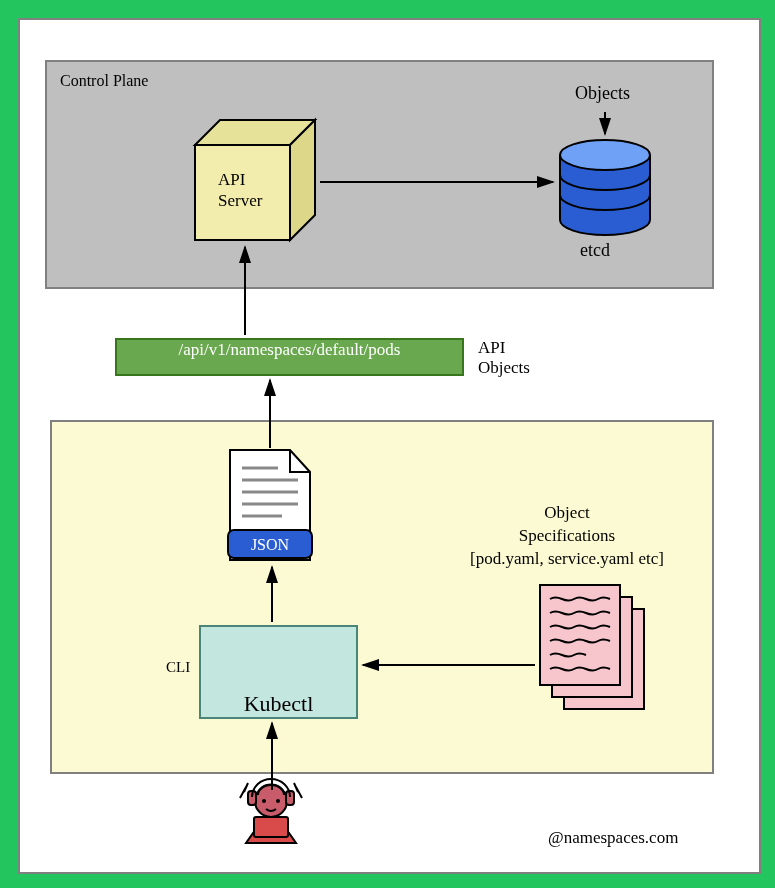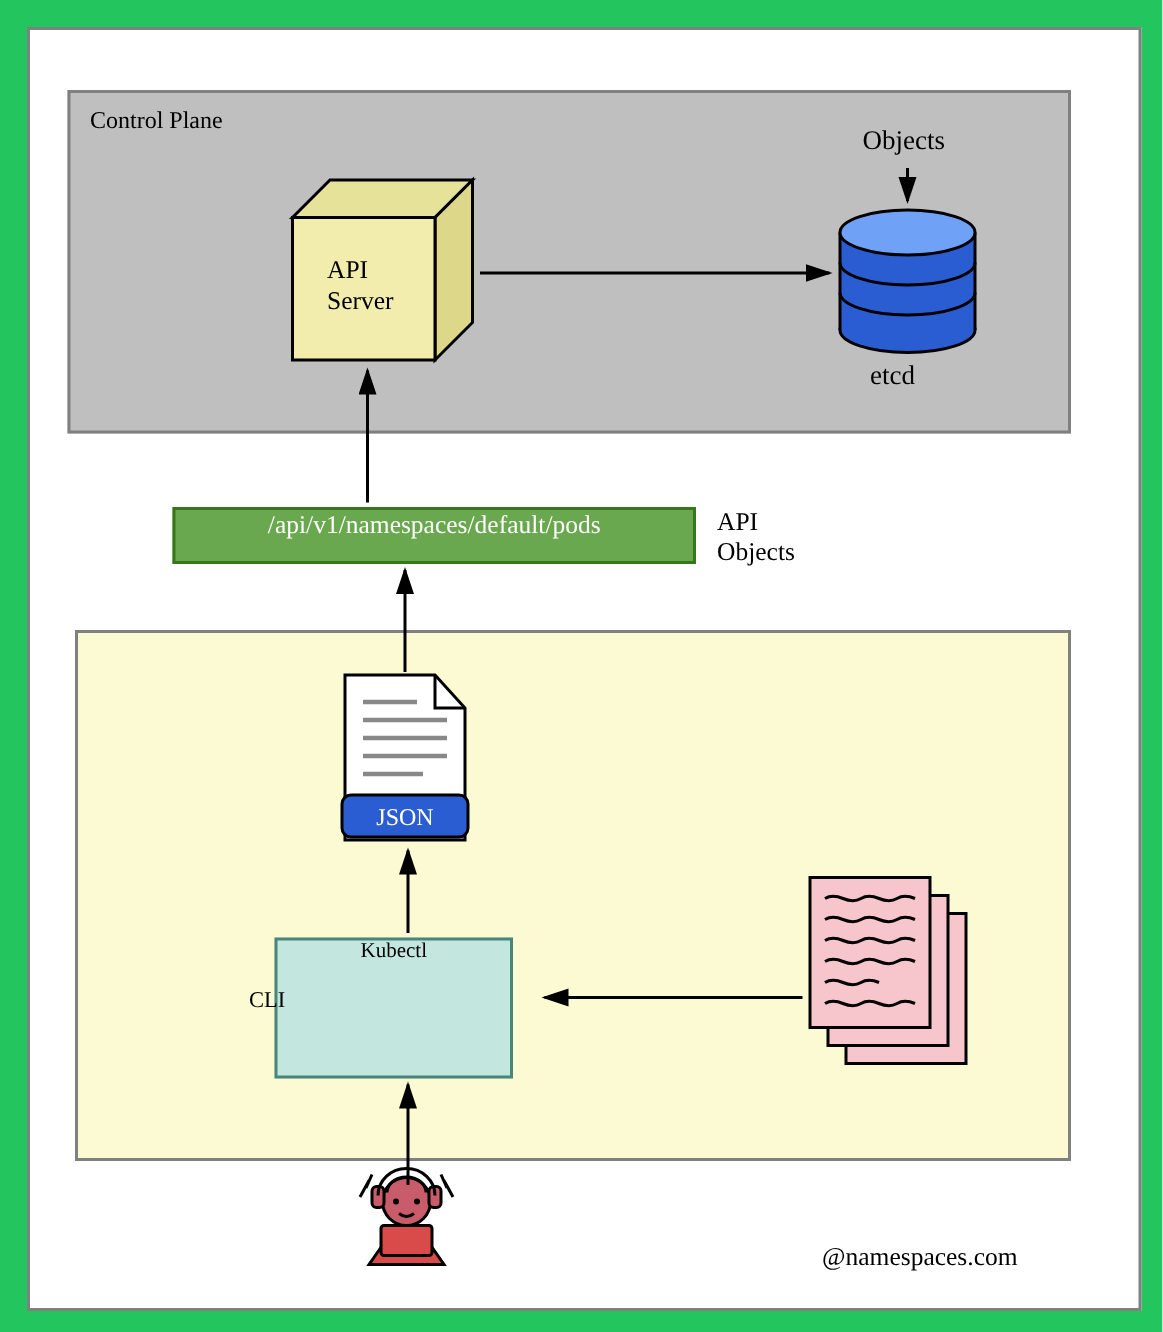--- a/index.html
+++ b/index.html
@@ -65,30 +65,30 @@
   .api-resource-label {
     position: absolute;
     left: 478px;
     top: 338px;
     font-size: 17px;
     color: #000;
     line-height: 1.2;
   }
   .kubectl-box {
     position: absolute;
-    left: 183px;
+    left: 199px;
     top: 625px;
     width: 155px;
     height: 90px;
     background: #c3e6de;
     border: 2px solid #4a857a;
     display: flex;
-    align-items: flex-start;
+    align-items: flex-end;
     justify-content: center;
-    font-size: 14px;
+    font-size: 22px;
     color: #000;
   }
   .cli-label {
     position: absolute;
     left: 150px;
     top: 659px;
     font-size: 15px;
     color: #000;
     margin-left: 16px;
   }
@@ -222,20 +222,25 @@
       <rect x="12" y="12" width="80" height="100" fill="#f6c6cc" stroke="#000" stroke-width="2"></rect>
       <rect x="0" y="0" width="80" height="100" fill="#f6c6cc" stroke="#000" stroke-width="2"></rect>
       <path d="M10,14 q5,-3 12,0 t12,0 t12,0 t12,0 t12,0" fill="none" stroke="#000" stroke-width="2"></path>
       <path d="M10,28 q5,-3 12,0 t12,0 t12,0 t12,0 t12,0" fill="none" stroke="#000" stroke-width="2"></path>
       <path d="M10,42 q5,-3 12,0 t12,0 t12,0 t12,0 t12,0" fill="none" stroke="#000" stroke-width="2"></path>
       <path d="M10,56 q5,-3 12,0 t12,0 t12,0 t12,0 t12,0" fill="none" stroke="#000" stroke-width="2"></path>
       <path d="M10,70 q5,-3 12,0 t12,0 t12,0" fill="none" stroke="#000" stroke-width="2"></path>
       <path d="M10,84 q5,-3 12,0 t12,0 t12,0 t12,0 t12,0" fill="none" stroke="#000" stroke-width="2"></path>
     </g>
   </svg>
+  <div class="object-specs-label">
+    <span>Object</span><br>
+    <span>Specifications</span><br>
+    <span>[pod.yaml, service.yaml etc]</span>
+  </div>
 
   <svg class="overlay" width="775" height="888">
     <line x1="535" y1="665" x2="363" y2="665" stroke="#000" stroke-width="2" marker-end="url(#arrow)"></line>
   </svg>
 
   <svg class="overlay" width="775" height="888">
     <g transform="translate(252,795)">
       <path d="M-8,-3 L-4,-12 M-12,3 L-6,-8 M46,-3 L42,-12 M50,3 L44,-8" stroke="#000" stroke-width="2"></path>
       <circle cx="19" cy="6" r="16" fill="#c95c6b" stroke="#000" stroke-width="2"></circle>
       <path d="M6,0 a10,8 0 0 1 26,0" fill="none" stroke="#000" stroke-width="2"></path>

